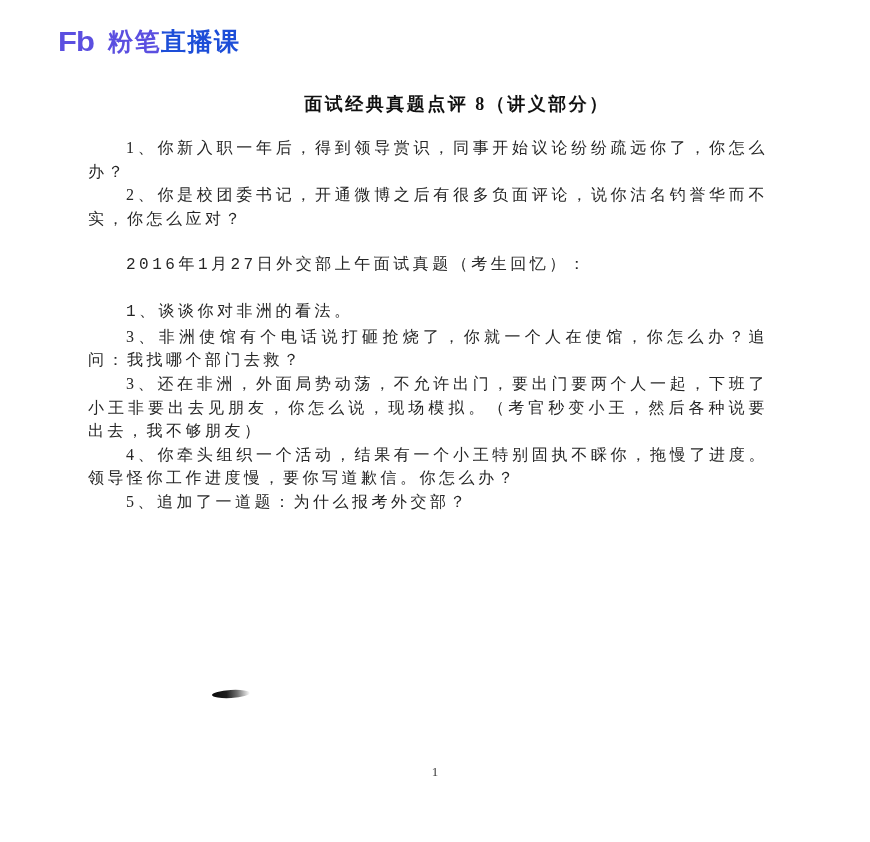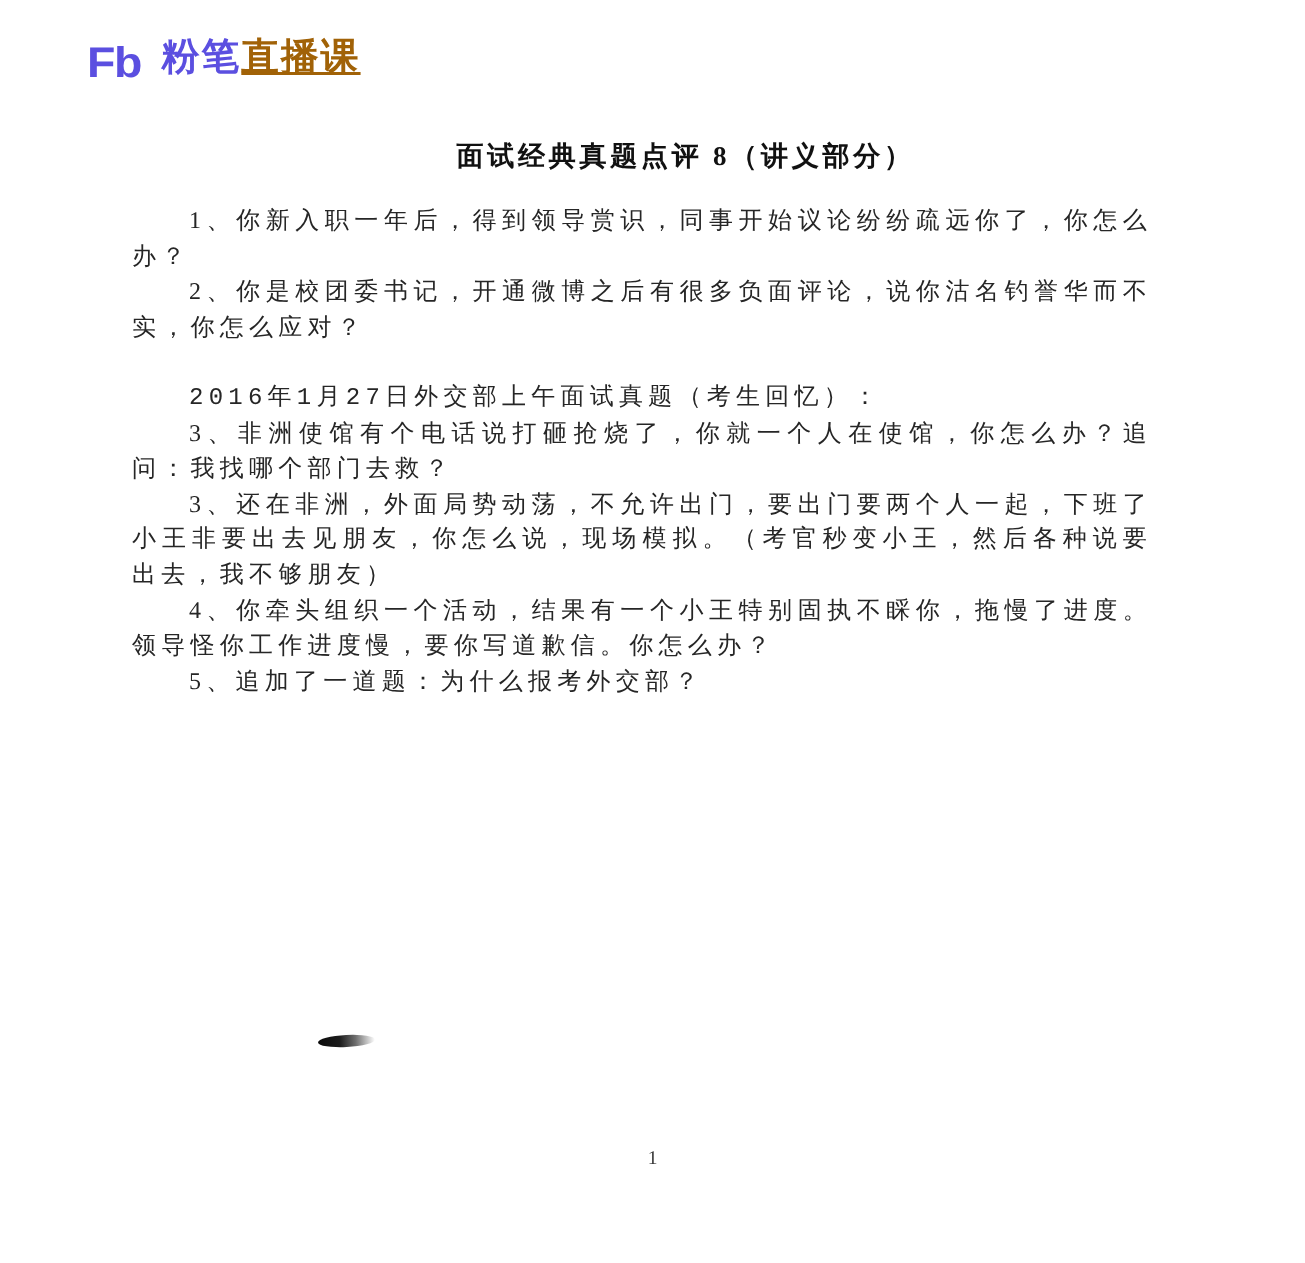--- a/index.html
+++ b/index.html
@@ -1,27 +1,27 @@
 <!DOCTYPE html>
 <html style="--accent: #5B4FE0;"><head>
 <meta charset="utf-8">
 <style>
   :root { --accent: #5B4FE0; --ink: #262626; }
   * { margin: 0; padding: 0; box-sizing: border-box; }
   html, body { width: 870px; height: 842px; background: #ffffff; overflow: hidden; }
   body { font-family: "Liberation Serif", "DejaVu Serif", serif; color: var(--ink); position: relative; }
 
   
-  .brand { position: absolute; top: 26px; left: 58px; display: flex; 
+  .brand { position: absolute; top: 26px; left: 58px; display: flex; align-items: center;
            font-family: "Liberation Sans", "DejaVu Sans", sans-serif; font-weight: 800; }
   .brand-mark { color: var(--accent); font-size: 31px; font-style: normal;
                 letter-spacing: -1px; line-height: 1; transform: scaleY(0.92); }
   .brand-name { margin-left: 14px; font-size: 25px; letter-spacing: 1.5px; line-height: 1; }
   .brand-name .primary { color: var(--accent); }
-  .brand-name .secondary { color: #a16207; text-decoration: underline; }
+  .brand-name .secondary { color: #1d4ed8; }
 
   
   .doc-title { position: absolute; top: 92px; left: 0; width: 100%;
                text-align: center; font-size: 18px; font-weight: bold;
                letter-spacing: 2.5px; color: #111; padding-left: 44px; }
 
   
   .doc-body { position: absolute; top: 136px; left: 88px; width: 680px;
               font-size: 16px; line-height: 23.6px; letter-spacing: 3.5px;
               text-align: justify; color: var(--ink); }
@@ -46,20 +46,21 @@
     <span class="primary">粉笔</span><span class="secondary">直播课</span>
   </span>
 </header>
 
 <h1 class="doc-title">面试经典真题点评 8（讲义部分）</h1>
 
 <main class="doc-body">
   <p>1、你新入职一年后，得到领导赏识，同事开始议论纷纷疏远你了，你怎么办？</p>
   <p>2、你是校团委书记，开通微博之后有很多负面评论，说你沽名钓誉华而不实，你怎么应对？</p>
   <p class="gap-above">2016年1月27日外交部上午面试真题（考生回忆）：</p>
+  <p class="gap-above">1、谈谈你对非洲的看法。</p>
   <p>3、非洲使馆有个电话说打砸抢烧了，你就一个人在使馆，你怎么办？追问：我找哪个部门去救？</p>
   <p>3、还在非洲，外面局势动荡，不允许出门，要出门要两个人一起，下班了小王非要出去见朋友，你怎么说，现场模拟。（考官秒变小王，然后各种说要出去，我不够朋友）</p>
   <p>4、你牵头组织一个活动，结果有一个小王特别固执不睬你，拖慢了进度。领导怪你工作进度慢，要你写道歉信。你怎么办？</p>
   <p>5、追加了一道题：为什么报考外交部？</p>
 </main>
 
 <div class="smudge"></div>
 
 <div class="page-number">1</div>
 

